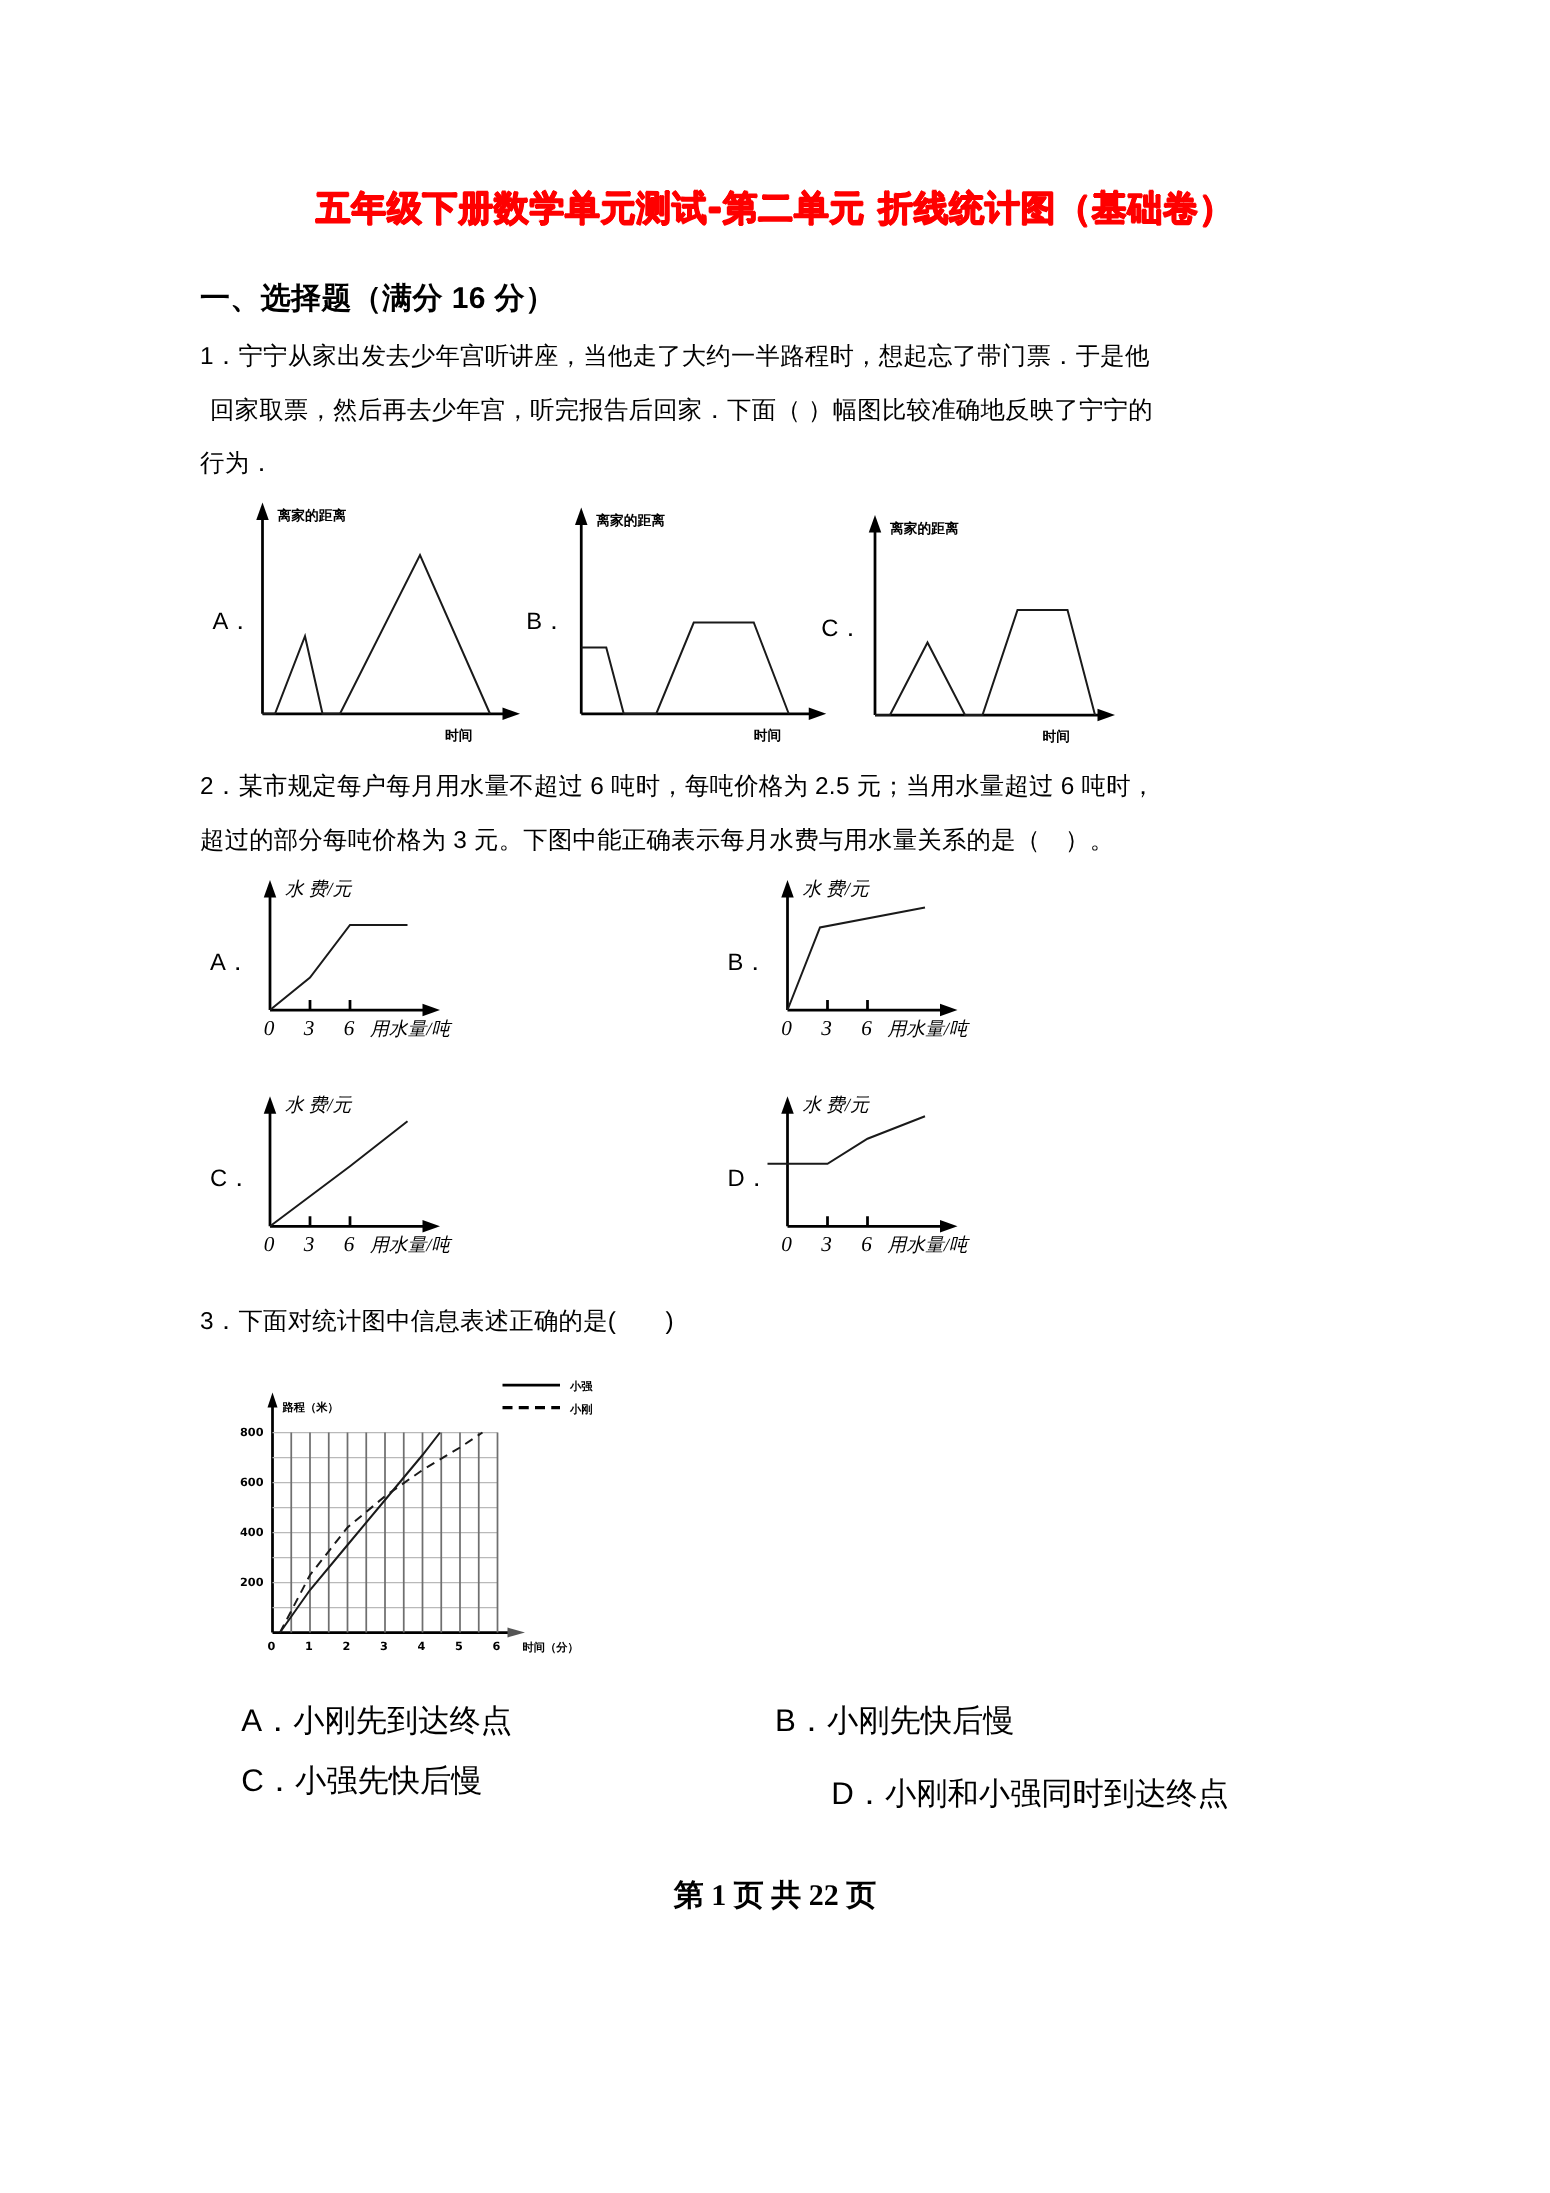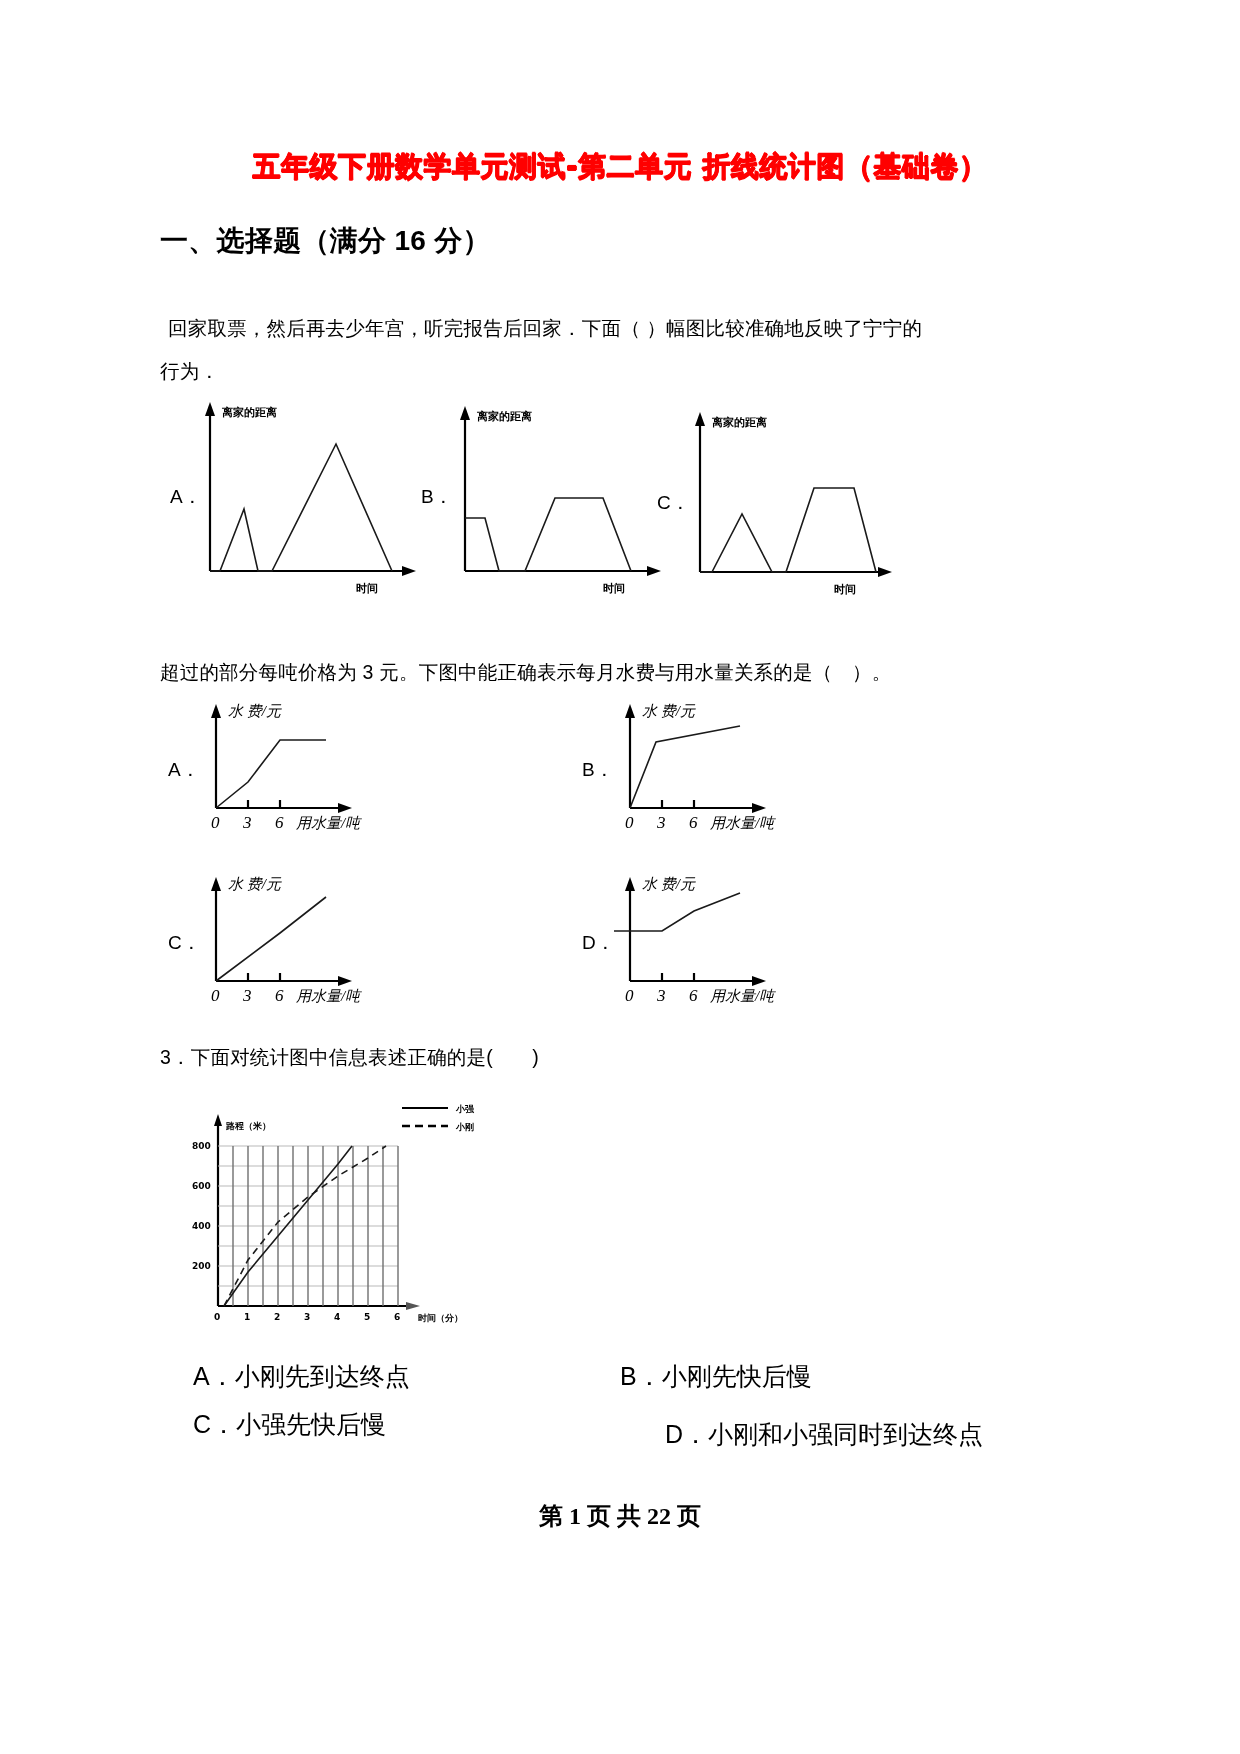--- a/index.html
+++ b/index.html
@@ -23,21 +23,21 @@
     color:#ff0000;
     font-size:28px;
     font-weight:bold;
     letter-spacing:0.5px;
     text-shadow:0.6px 0 0 #ff0000,-0.6px 0 0 #ff0000,0 0.6px 0 #ff0000,0 -0.6px 0 #ff0000;
     font-family:"DejaVu Sans","Liberation Sans",sans-serif;
   }
   
   .section-head{
     position:absolute;left:160px;top:222px;
-    font-size:28px;font-weight:bold;
+    font-size:24px;font-weight:bold;
     letter-spacing:0.3px;
   }
   
   .qtext{
     position:absolute;
     font-size:19.5px;
     line-height:43px;
     letter-spacing:0.2px;
     white-space:nowrap;
   }
@@ -80,20 +80,21 @@
 </style>
 </head>
 <body>
 
 <div class="page">
 
   <div class="doc-title">五年级下册数学单元测试-第二单元 折线统计图（基础卷）</div>
 
   <div class="section-head">一、选择题（满分 16 分）</div>
 
+  <div class="qtext q1-l1">1．宁宁从家出发去少年宫听讲座，当他走了大约一半路程时，想起忘了带门票．于是他</div>
   <div class="qtext q1-l2">回家取票，然后再去少年宫，听完报告后回家．下面（ ）幅图比较准确地反映了宁宁的</div>
   <div class="qtext q1-l3">行为．</div>
 
   <div class="opt-letter" style="left:170px;top:484px;">A．</div>
   <div class="fig" style="left:196px;top:396px;">
     <svg width="230" height="180" viewBox="0 0 230 180">
 
       <line class="axis" x1="14" y1="175" x2="14" y2="18"></line>
       <polygon points="14,6 9,20 19,20" fill="#000"></polygon>
 
@@ -127,20 +128,21 @@
       <polygon points="14,6 9,20 19,20" fill="#000"></polygon>
       <line class="axis" x1="14" y1="166" x2="194" y2="166"></line>
       <polygon points="206,166 192,161 192,171" fill="#000"></polygon>
 
       <polyline class="plot" points="14,166 26,166 56,108 86,166 100,166 128,82 168,82 190,166"></polyline>
       <text class="axlabel" x="26" y="20">离家的距离</text>
       <text class="axlabel" x="148" y="187">时间</text>
     </svg>
   </div>
 
+  <div class="qtext q2-l1">2．某市规定每户每月用水量不超过 6 吨时，每吨价格为 2.5 元；当用水量超过 6 吨时，</div>
   <div class="qtext q2-l2">超过的部分每吨价格为 3 元。下图中能正确表示每月水费与用水量关系的是（　）。</div>
 
   <div class="opt-letter" style="left:168px;top:757px;">A．</div>
   <div class="fig" style="left:200px;top:700px;">
     <svg width="210" height="135" viewBox="0 0 210 135">
       <line class="axis" x1="16" y1="108" x2="16" y2="16"></line>
       <polygon points="16,4 11,18 21,18" fill="#000"></polygon>
       <line class="axis" x1="16" y1="108" x2="140" y2="108"></line>
       <polygon points="152,108 138,103 138,113" fill="#000"></polygon>
       <line class="axis" x1="48" y1="108" x2="48" y2="100" stroke-width="1.6"></line>

